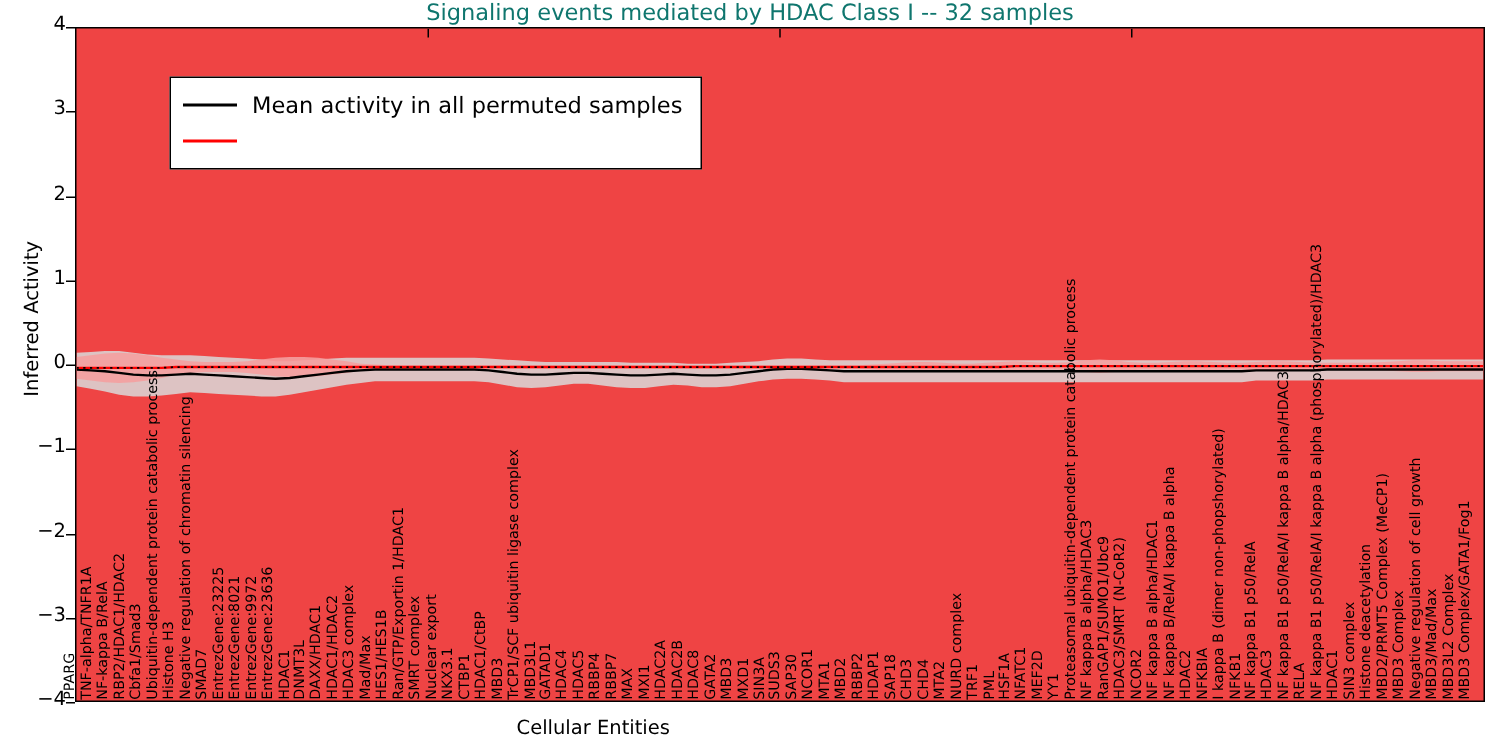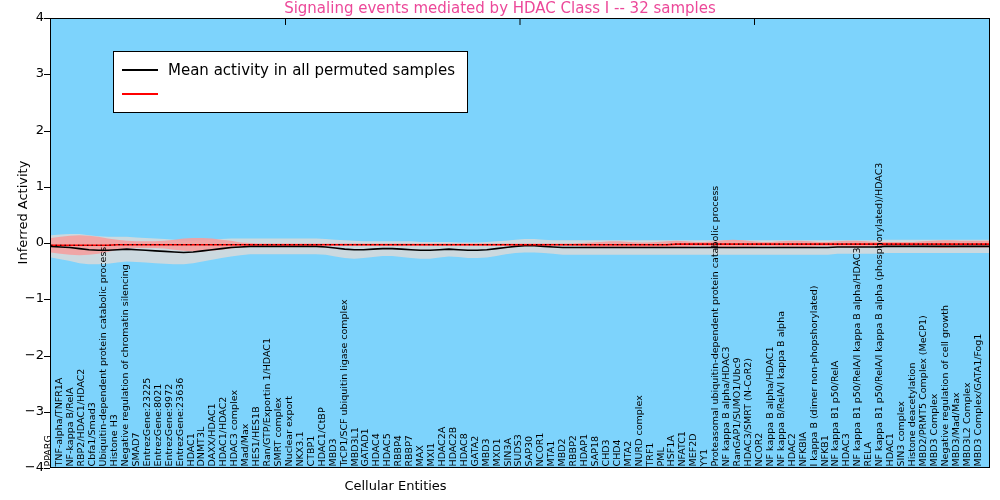--- a/index.html
+++ b/index.html
@@ -1,33 +1,33 @@
 <!DOCTYPE html>
 <html><head>
 <meta charset="utf-8">
 <style>
   html,body{margin:0;padding:0;background:#ffffff;}
   body{width:1000px;height:500px;overflow:hidden;font-family:"DejaVu Sans",sans-serif;}
   #fig{position:relative;width:1000px;height:500px;background:#fff;}
   #title{
     position:absolute;left:0;top:-1px;width:1000px;text-align:center;
-    font-size:15px;color:#ec4899;font-family:"DejaVu Sans",sans-serif;
+    font-size:15px;color:#0f766e;font-family:"DejaVu Sans",sans-serif;
     letter-spacing:0px;
   }
   #ylabel{
     position:absolute;left:-88px;top:205px;width:220px;text-align:center;
     font-size:13px;color:#000;transform:rotate(-90deg);transform-origin:center center;
   }
   #xlabel{
     position:absolute;left:0;top:478px;width:791px;text-align:center;
     font-size:13px;color:#000;
   }
   #plot{
     position:absolute;left:50px;top:18px;width:940px;height:450px;
-    border:1.3px solid #000;box-sizing:border-box;background:#7dd3fc;overflow:hidden;
+    border:1.3px solid #000;box-sizing:border-box;background:#ef4444;overflow:hidden;
   }
   #svgwrap{position:absolute;left:0;top:0;width:100%;height:100%;}
   .ytick{
     position:absolute;left:0px;width:44px;text-align:right;
     font-size:13px;color:#000;
   }
   .ytickmark{position:absolute;left:44px;width:6px;height:1px;background:#000;}
   #legend{
     position:absolute;left:62px;top:32px;
     border:1.3px solid #000;background:#fff;

